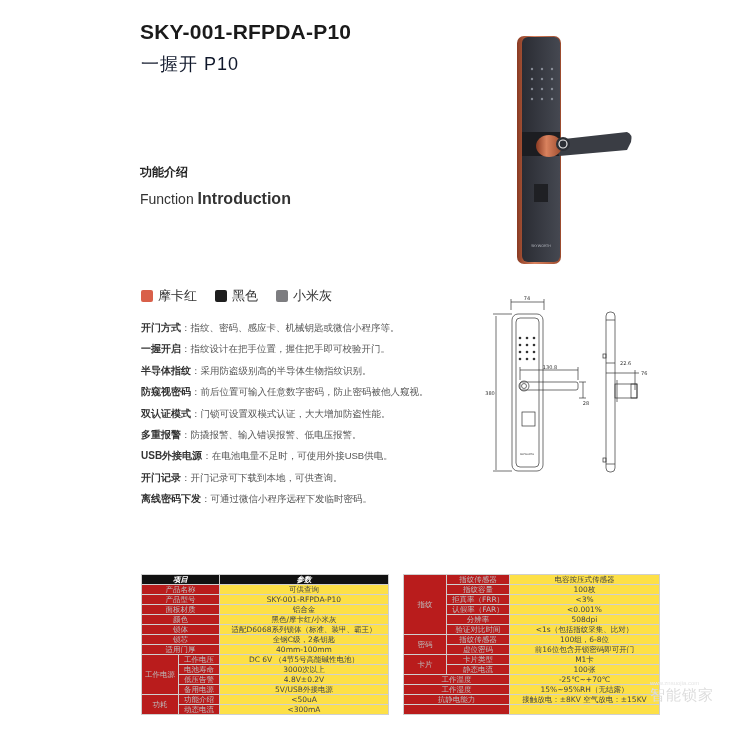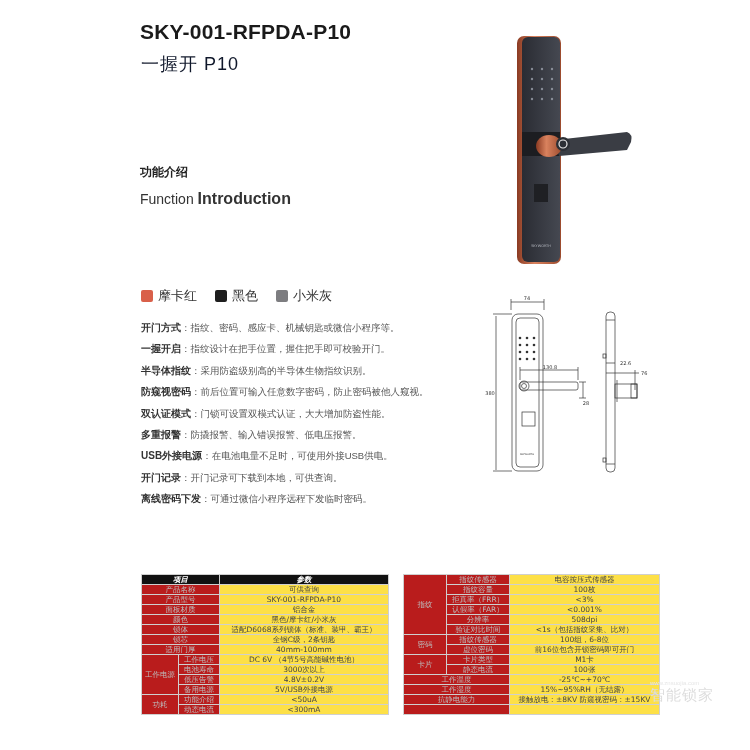--- a/index.html
+++ b/index.html
@@ -297,21 +297,21 @@
   <tr>
         <td class="lbl" colspan="2">工作温度</td>
         <td class="val">-25℃~+70℃</td>
       </tr>
   <tr>
         <td class="lbl" colspan="2">工作湿度</td>
         <td class="val">15%~95%RH（无结露）</td>
       </tr>
   <tr>
         <td class="lbl" colspan="2">抗静电能力</td>
-        <td class="val">接触放电：±8KV 防窥视密码：±15KV</td>
+        <td class="val">接触放电：±8KV 空气放电：±15KV</td>
       </tr>
   <tr>
         <td class="lbl" colspan="2"></td>
         <td class="val"></td>
       </tr>
 </tbody>
   </table>
 
 <div class="watermark">
   <small>www.znsuojia.com</small>

